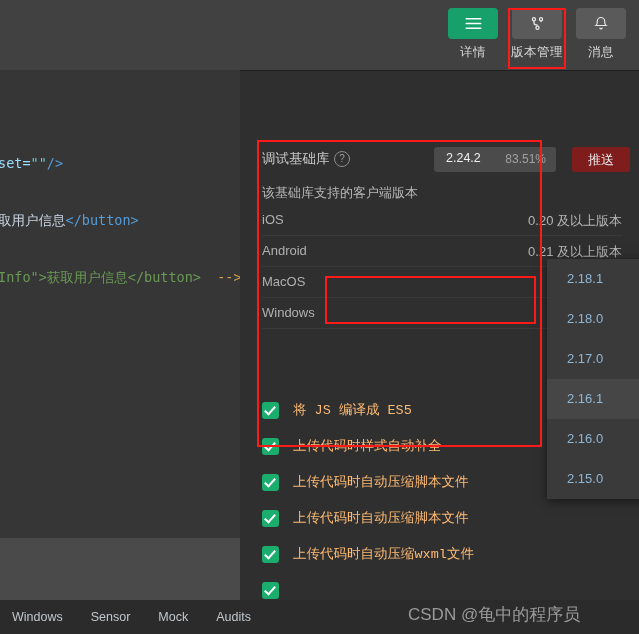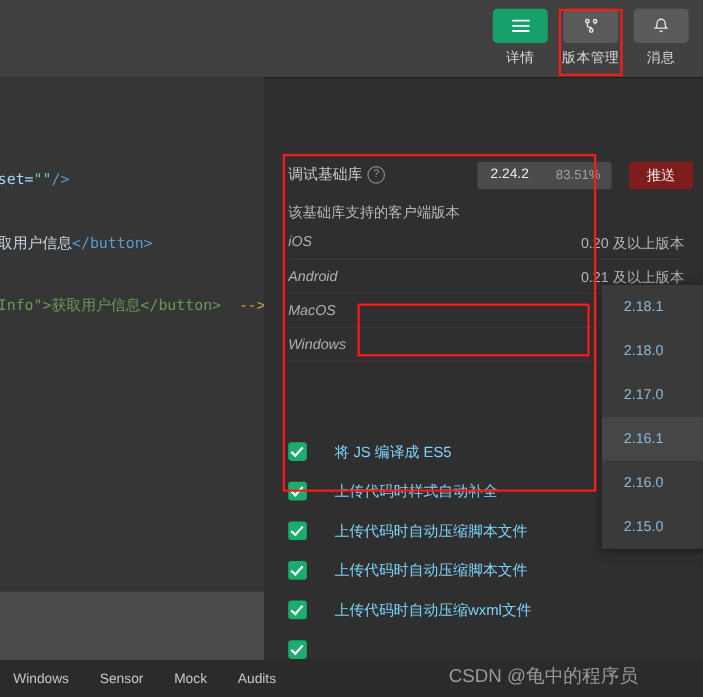--- a/index.html
+++ b/index.html
@@ -59,39 +59,39 @@
   .select-box{position:absolute;left:172px;top:0;width:122px;height:25px;background:#4b4b4b;border-radius:3px;}
   .select-box .ver{position:absolute;left:12px;top:4px;font-size:12.5px;color:#efefef;font-weight:normal;}
   .select-box .pct{position:absolute;right:10px;top:5px;font-size:12px;color:#a2a2a2;}
   .push-btn{position:absolute;left:310px;top:0;width:58px;height:25px;background:#7f1d1d;border-radius:3px;
      display:flex;align-items:center;justify-content:center;font-size:13px;color:#eaeaea;}
 
   
   .support-note{position:absolute;left:22px;top:55px;font-size:13px;color:#b8b8b8;white-space:nowrap;}
   .sup-table{position:absolute;left:22px;top:76px;width:360px;}
   .sup-row{position:relative;height:30px;border-bottom:1px solid #3a3a3a;}
-  .sup-row .os{position:absolute;left:0;top:7px;font-size:13px;color:#b0b0b0;font-style:italic;}
+  .sup-row .os{position:absolute;left:0;top:7px;font-size:13px;color:#b0b0b0;}
   .sup-row .val{position:absolute;right:0;top:7px;font-size:13px;color:#b5b5b5;white-space:nowrap;}
 
   
   .dropdown{position:absolute;left:307px;top:130px;width:227px;height:240px;background:#3a3a3a;
      box-shadow:0 2px 10px rgba(0,0,0,.55);overflow:hidden;}
   .dd-row{position:relative;height:40px;}
   .dd-row.hl{background:#464646;}
   .dd-ver{position:absolute;left:20px;top:12px;font-size:13px;color:#8fb8d6;}
 
   
   .chk-list{position:absolute;left:22px;top:272px;width:370px;}
   .chk-item{position:relative;min-height:36px;display:flex;align-items:flex-start;}
   .chk{width:17px;height:17px;border-radius:3px;flex:0 0 17px;margin-top:1px;}
   .chk.on{background:#1aad6e;position:relative;}
   .chk.on:after{content:"";position:absolute;left:5px;top:2px;width:4px;height:9px;
      border:solid #ffffff;border-width:0 2px 2px 0;transform:rotate(42deg);}
   .chk.off{background:#3d3d3d;border:1px solid #5c5c5c;width:15px;height:15px;}
-  .chk-label{margin-left:25px;font-size:13.5px;color:#7dd3fc;line-height:19px;}
+  .chk-label{margin-left:14px;font-size:13.5px;color:#fdba74;line-height:19px;font-family:Liberation Mono, monospace;}
 
   
   .annot{position:absolute;border:2px solid #ff1a1a;pointer-events:none;}
   .wm2{position:absolute;left:408px;top:603px;font-size:17px;color:#9a9a9a;white-space:nowrap;}
 </style>
 </head>
 <body>
 
 <div class="root">
 

